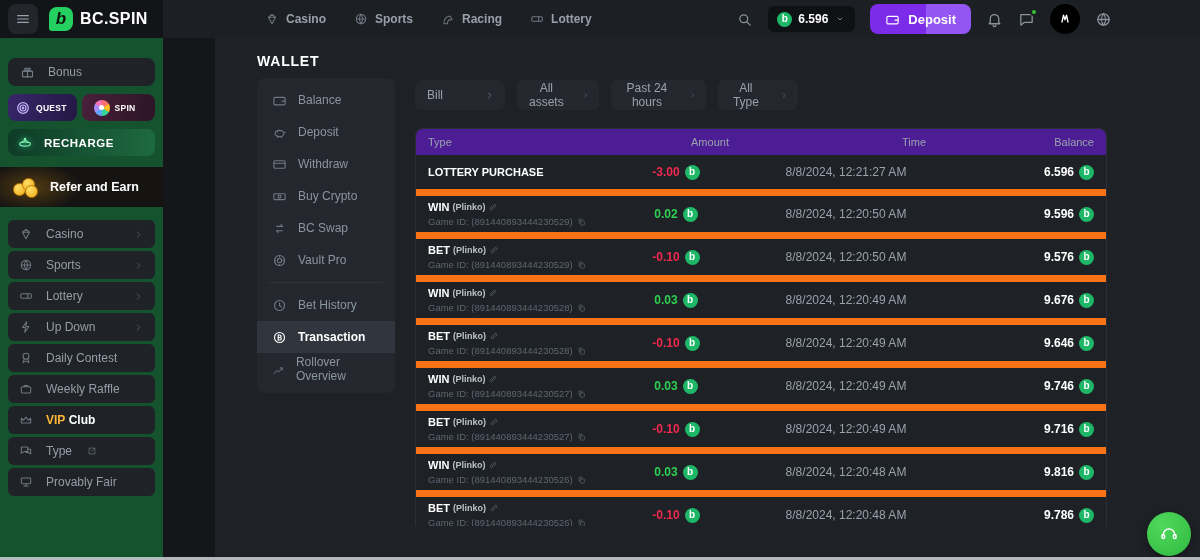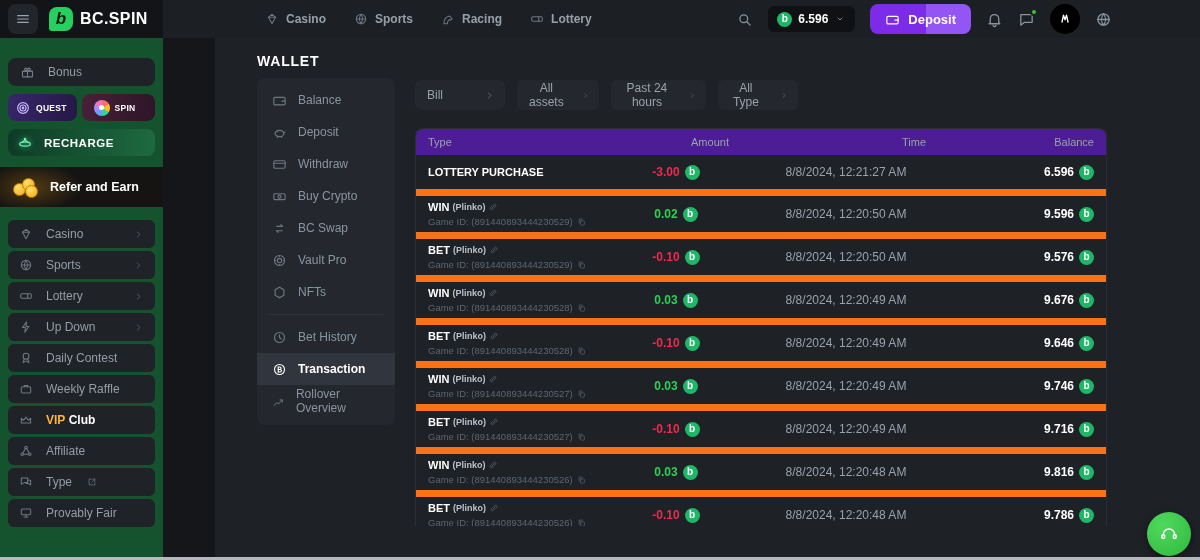--- a/index.html
+++ b/index.html
@@ -310,31 +310,20 @@
           <span>Weekly Raffle</span>
         </div>
         <div class="side-item">
           <svg viewBox="0 0 24 24" fill="none" stroke="currentColor" stroke-width="1.8" stroke-linecap="round" stroke-linejoin="round" style="height: 14px; width: 14px; display: block;">
             <path d="M4 9l4 3.5L12 7l4 5.5L20 9v8H4z"></path>
           </svg>
           <span><span class="vip-gold">VIP</span> <span class="vip-rest">Club</span></span>
         </div>
         <div class="side-item">
           <svg viewBox="0 0 24 24" fill="none" stroke="currentColor" stroke-width="1.8" stroke-linecap="round" stroke-linejoin="round" style="height: 14px; width: 14px; display: block;">
-            <circle cx="12" cy="6" r="2.2"></circle>
-            <circle cx="5.5" cy="17.5" r="2.2"></circle>
-            <circle cx="18.5" cy="17.5" r="2.2"></circle>
-            <path d="M10.8 7.9l-4 7.7"></path>
-            <path d="M13.2 7.9l4 7.7"></path>
-            <path d="M7.7 17.5h8.6"></path>
-          </svg>
-          <span>Affiliate</span>
-        </div>
-        <div class="side-item">
-          <svg viewBox="0 0 24 24" fill="none" stroke="currentColor" stroke-width="1.8" stroke-linecap="round" stroke-linejoin="round" style="height: 14px; width: 14px; display: block;">
             <path d="M4 5h11v8H9l-5 3z"></path>
             <path d="M15 9h5v8l-4-2.5h-4"></path>
           </svg>
           <span>Type</span>
           <svg viewBox="0 0 24 24" fill="none" stroke="currentColor" stroke-width="1.8" stroke-linecap="round" stroke-linejoin="round" class="ext" style="height: 10px; width: 10px; display: block;">
             <path d="M13.5 5H19v5.5"></path>
             <path d="M19 5l-7.5 7.5"></path>
             <path d="M19 13.5V19H5V5h5.5"></path>
           </svg>
         </div>
@@ -393,26 +382,20 @@
         <div class="wnav-item">
           <svg viewBox="0 0 24 24" fill="none" stroke="currentColor" stroke-width="1.8" stroke-linecap="round" stroke-linejoin="round" style="height: 15px; width: 15px; display: block;">
             <circle cx="12" cy="12" r="8"></circle>
             <circle cx="12" cy="12" r="3.5"></circle>
             <path d="M12 5.5V4"></path>
             <path d="M12 20v-1.5"></path>
             <path d="M5.5 12H4"></path>
             <path d="M20 12h-1.5"></path>
           </svg>
           <span>Vault Pro</span>
-        </div>
-        <div class="wnav-item">
-          <svg viewBox="0 0 24 24" fill="none" stroke="currentColor" stroke-width="1.8" stroke-linecap="round" stroke-linejoin="round" style="height: 15px; width: 15px; display: block;">
-            <path d="M12 3.5L19 7.5v9L12 20.5 5 16.5v-9z"></path>
-          </svg>
-          <span>NFTs</span>
         </div>
         <div class="wdiv"></div>
         <div class="wnav-item">
           <svg viewBox="0 0 24 24" fill="none" stroke="currentColor" stroke-width="1.8" stroke-linecap="round" stroke-linejoin="round" style="height: 15px; width: 15px; display: block;">
             <circle cx="12" cy="12" r="8"></circle>
             <path d="M12 7.5V12l3 2.5"></path>
           </svg>
           <span>Bet History</span>
         </div>
         <div class="wnav-item active">

